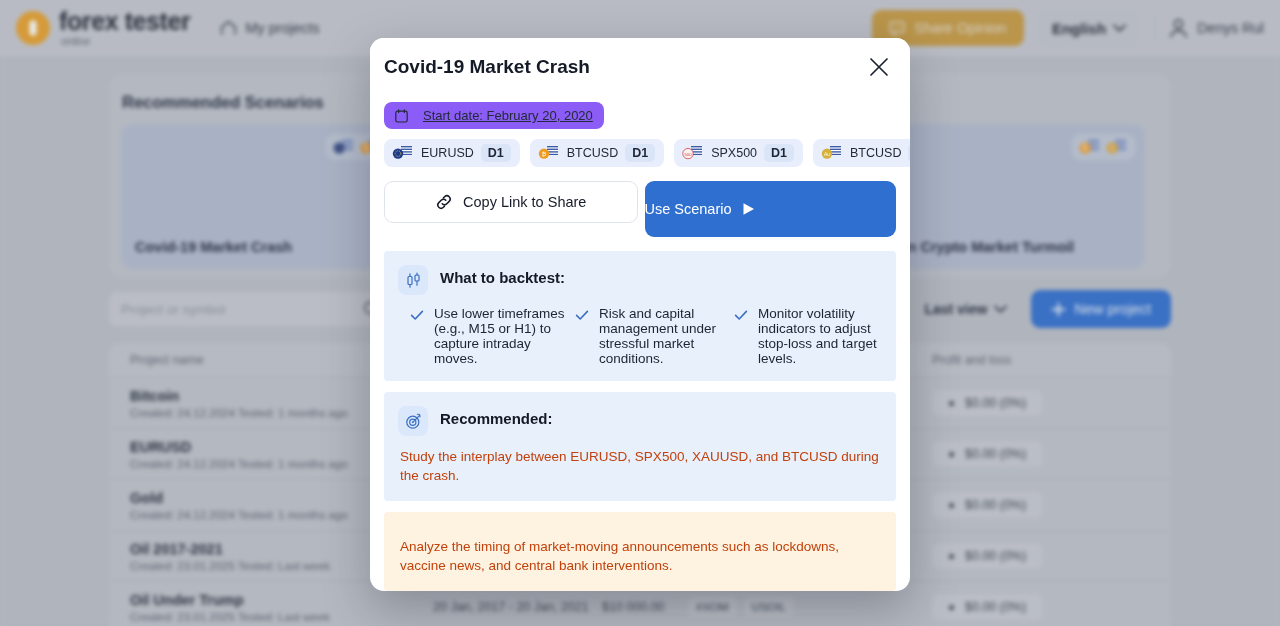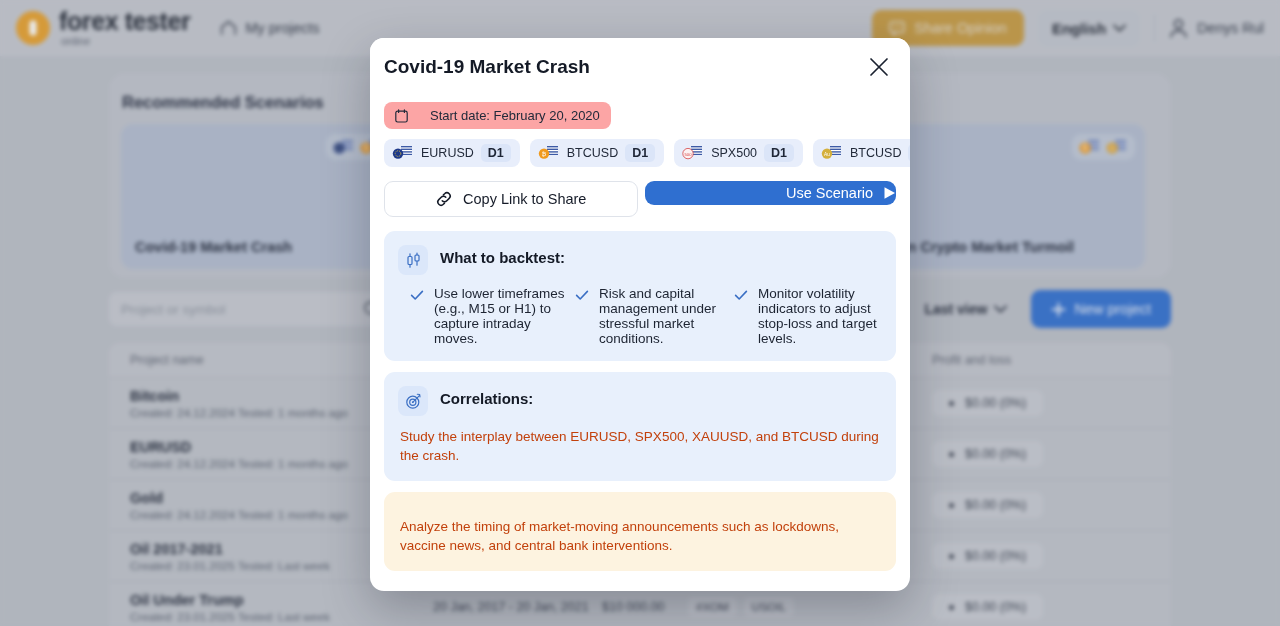--- a/index.html
+++ b/index.html
@@ -148,46 +148,46 @@
   }
   .modal-head {
     height:58px; flex:none; display:flex; align-items:center;
     padding: 0 18px 0 14px; background:#fff;
   }
   .modal-title { font-size:19px; font-weight:700; color:#141a26; }
   .modal-close { margin-left:auto; width:26px; height:26px; display:block; cursor:pointer; }
   .modal-body { flex:1; overflow:hidden; padding: 6px 14px 14px 14px; }
 
   .chip-date {
-    display:inline-flex; align-items:center; gap:22px;
-    background:#fca5a5; border-radius:8px; padding:6px 11px;
-    font-size:13px; color:#222a3a; margin-bottom:10px;
+    display:inline-flex; align-items:center; gap:15px;
+    background:#8b5cf6; border-radius:8px; padding:6px 11px;
+    font-size:13px; color:#222a3a; margin-bottom:10px;text-decoration:underline;
   }
   .chip-row { display:flex; gap:10px; margin-bottom:14px; }
   .chip-sym {
     display:inline-flex; align-items:center; gap:7px;
     background:#e8eefb; border-radius:8px; padding:5px 9px 5px 8px;
     font-size:12.5px; color:#222a3a;
   }
   .tf-badge { background:#dbe5f8; border-radius:5px; padding:2px 7px; font-size:12.5px; font-weight:600; color:#1e2636;}
 
   .btn-row { display:flex; gap:7px; margin-bottom:14px; }
   .btn-copy {
-    flex:1; height:36px; border:1px solid #dfe3ea; border-radius:9px;
+    flex:1; height:42px; border:1px solid #dfe3ea; border-radius:9px;
     background:#fff; display:flex; align-items:center; justify-content:center; gap:10px;
     font-size:14.5px; color:#151b28; font-family:"Liberation Sans", sans-serif;
   }
   .btn-use {
-    flex:1; height:24px; border:none; border-radius:9px;
+    flex:1; height:56px; border:none; border-radius:9px;
     background:#2f6fd0; color:#fff;
-    display:flex; align-items:center; justify-content:flex-end; gap:10px;
+    display:flex; align-items:center; justify-content:flex-start; gap:10px;
     font-size:14.5px; font-family:"Liberation Sans", sans-serif;
   }
 
-  .info-card { border-radius:11px; padding:14px 14px 15px 14px; margin-bottom:11px; }
+  .info-card { border-radius:4px; padding:14px 14px 15px 14px; margin-bottom:11px; }
   .info-blue { background:#e8f0fc; }
   .info-cream { background:#fdf3e0; }
   .info-head { display:flex; align-items:flex-start; gap:12px; }
   .info-ico {
     width:30px; height:30px; border-radius:8px; flex:none;
     display:flex; align-items:center; justify-content:center;
   }
   .ico-blue { background:#dbe7fa; }
   .ico-cream { background:#faeacb; }
   .info-title { font-size:15px; font-weight:700; color:#141a26; padding-top:4px; }
@@ -571,21 +571,21 @@
         <div class="info-head">
           <span class="info-ico ico-blue">
             <svg width="17" height="17" viewBox="0 0 17 17" fill="none">
               <circle cx="7.8" cy="9.2" r="6" stroke="#3a6fc4" stroke-width="1.2"></circle>
               <circle cx="7.8" cy="9.2" r="3.1" stroke="#3a6fc4" stroke-width="1.2"></circle>
               <circle cx="7.8" cy="9.2" r=".9" fill="#3a6fc4"></circle>
               <path d="M8.2 8.8L14.4 2.6" stroke="#3a6fc4" stroke-width="1.2" stroke-linecap="round"></path>
               <path d="M12.3 1.2l2.4.3.3 2.4" stroke="#3a6fc4" stroke-width="1.1" stroke-linecap="round" stroke-linejoin="round"></path>
             </svg>
           </span>
-          <div class="info-title">Correlations:</div>
+          <div class="info-title">Recommended:</div>
         </div>
         <div class="info-text">Study the interplay between EURUSD, SPX500, XAUUSD, and BTCUSD during the crash.</div>
       </div>
 
       
       <div class="info-card info-cream">
         <div class="info-text">Analyze the timing of market-moving announcements such as lockdowns, vaccine news, and central bank interventions.</div>
       </div>
 
     </div>

